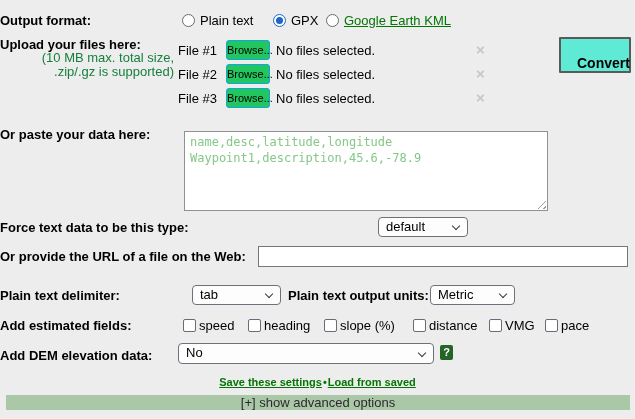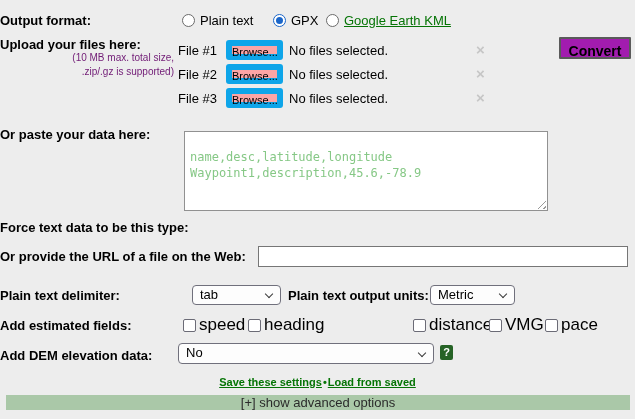--- a/index.html
+++ b/index.html
@@ -1,48 +1,48 @@
 <!DOCTYPE html>
 <html><head>
 <meta charset="utf-8">
 <style>
   html,body{margin:0;padding:0;}
   body{background:#ededed;font-family:"Liberation Sans",sans-serif;}
   #app{position:relative;width:635px;height:419px;background:#ededed;overflow:hidden;font-size:13px;color:#000;}
 
   .lbl{position:absolute;font-weight:bold;font-size:13px;text-align:left;white-space:nowrap;line-height:16px;}
-  .note{position:absolute;font-size:10px;color:#701a75;text-align:right;white-space:nowrap;line-height:14px;}
+  .note{position:absolute;font-size:13px;color:#15803d;text-align:right;white-space:nowrap;line-height:14px;}
 
   .radio{position:absolute;width:13px;height:13px;border:1px solid #6b6b6b;border-radius:50%;background:#fff;box-sizing:border-box;}
   .radio.checked{border:1px solid #1b66c9;}
   .radio.checked::after{content:"";position:absolute;left:2px;top:2px;width:7px;height:7px;border-radius:50%;background:#1b66c9;}
   .opt{position:absolute;font-size:13px;line-height:15px;white-space:nowrap;cursor:default;}
   .link{color:#057405;text-decoration:underline;cursor:pointer;}
 
   .file-row{position:absolute;left:178px;width:300px;height:20px;display:flex;align-items:center;}
   .file-label{width:44px;font-size:13px;white-space:nowrap;}
-  .browse{margin-left:4px;width:57px;height:20px;background:#fca5a5;border:6px solid #0ea5e9;border-radius:3px;font-family:"Liberation Sans",sans-serif;font-size:11px;color:#000;padding:0;cursor:pointer;}
+  .browse{margin-left:4px;width:44px;height:20px;background:#22c55e;border:1px solid #0ea5e9;border-radius:3px;font-family:"Liberation Sans",sans-serif;font-size:11px;color:#000;padding:0;cursor:pointer;}
   .file-status{margin-left:6px;font-size:13px;white-space:nowrap;}
   .clear{position:absolute;left:476px;color:#c6c6c6;font-size:15px;line-height:15px;cursor:pointer;font-weight:bold;}
 
   .greenlink{position:absolute;color:#057405;text-decoration:underline;font-size:13px;white-space:nowrap;cursor:pointer;}
 
-  .convert{position:absolute;left:559px;top:37px;width:72px;height:22px;background:#a21caf;border:2px solid #5a5a5a;border-radius:1px;font-family:"Liberation Sans",sans-serif;font-weight:bold;font-size:14px;color:#000;padding:4px;cursor:pointer;}
+  .convert{position:absolute;left:559px;top:37px;width:72px;height:22px;background:#5eead4;border:2px solid #5a5a5a;border-radius:1px;font-family:"Liberation Sans",sans-serif;font-weight:bold;font-size:14px;color:#000;padding:16px;cursor:pointer;}
 
-  .paste-area{position:absolute;left:184px;top:131px;width:364px;height:80px;box-sizing:border-box;border:1px solid #919191;background:#fff;resize:none;padding:17px 5px;font-family:"DejaVu Sans Mono","Liberation Mono",monospace;font-size:12px;line-height:16px;color:#86c886;overflow:hidden;}
+  .paste-area{position:absolute;left:184px;top:131px;width:364px;height:80px;box-sizing:border-box;border:1px solid #919191;background:#fff;resize:none;padding:2px 5px;font-family:"DejaVu Sans Mono","Liberation Mono",monospace;font-size:12px;line-height:16px;color:#86c886;overflow:hidden;}
   .resize-handle{position:absolute;left:536px;top:199px;width:10px;height:10px;background:repeating-linear-gradient(135deg,#9a9a9a 0 1px,transparent 1px 4px);clip-path:polygon(100% 0,100% 100%,0 100%);cursor:nwse-resize;}
 
   .select{position:absolute;height:20px;box-sizing:border-box;background:#fdfdfd;border:1px solid #70707c;border-radius:4px;font-size:13px;line-height:18px;padding:0 22px 0 7px;white-space:nowrap;cursor:pointer;}
   .chevron{position:absolute;right:8px;top:5px;width:5px;height:5px;border-right:1.5px solid #3a3a3a;border-bottom:1.5px solid #3a3a3a;transform:rotate(45deg);}
 
   .text-input{position:absolute;box-sizing:border-box;border:1px solid #767676;background:#fff;font-family:"Liberation Sans",sans-serif;font-size:13px;padding:0 4px;}
 
   .cb{position:absolute;top:317px;height:16px;display:flex;align-items:center;}
   .cb .box{width:13px;height:13px;box-sizing:border-box;border:1px solid #6b6b76;border-radius:2px;background:#fff;margin-right:3px;cursor:pointer;}
-  .cb .cb-label{font-size:17px;white-space:nowrap;}
+  .cb .cb-label{font-size:13px;white-space:nowrap;}
 
   .help{position:absolute;left:440px;top:345px;width:13px;height:15px;background:#266326;color:#fff;font-weight:bold;font-size:11px;line-height:15px;text-align:center;border-radius:2px;cursor:pointer;}
 
   .footer-links{position:absolute;left:0;top:376px;width:635px;display:flex;justify-content:center;align-items:center;gap:1px;font-size:11px;font-weight:bold;}
   .footer-links .flink{color:#057405;text-decoration:underline;cursor:pointer;}
   .footer-links .bullet{color:#057405;text-decoration:none;}
 
   .adv-bar{position:absolute;left:6px;top:395px;width:624px;height:15px;background:#aac8a8;display:flex;align-items:center;justify-content:center;font-size:13px;color:#2b2b2b;cursor:pointer;}
 </style>
 </head>
@@ -85,20 +85,24 @@
 
 
   <button class="convert">Convert</button>
 
   <div class="lbl" style="left:0;width:174px;top:127px">Or paste your data here:</div>
   <textarea class="paste-area" spellcheck="false" style="">name,desc,latitude,longitude
 Waypoint1,description,45.6,-78.9</textarea>
   <div class="resize-handle"></div>
 
   <div class="lbl" style="left:0;width:374px;top:220px">Force text data to be this type:</div>
+  <div class="select" style="left:378px;top:217px;width:90px">
+    <span>default</span>
+    <span class="chevron"></span>
+  </div>
 
   <div class="lbl" style="left:0;width:252px;top:249px">Or provide the URL of a file on the Web:</div>
   <input class="text-input" style="left: 258px; top: 246px; width: 370px; height: 21px;" value="">
 
   <div class="lbl" style="left:0;width:163px;top:288px">Plain text delimiter:</div>
   <div class="select" style="left:192px;top:285px;width:89px">
     <span>tab</span>
     <span class="chevron"></span>
   </div>
   <div class="lbl" style="left:288px;top:288px;text-align:left">Plain text output units:</div>
@@ -108,20 +112,24 @@
   </div>
 
   <div class="lbl" style="left:0;width:168px;top:318px">Add estimated fields:</div>
   <div class="cb" style="left:183px">
     <span class="box"></span>
     <span class="cb-label">speed</span>
   </div>
   <div class="cb" style="left:248px">
     <span class="box"></span>
     <span class="cb-label">heading</span>
+  </div>
+  <div class="cb" style="left:324px">
+    <span class="box"></span>
+    <span class="cb-label">slope (%)</span>
   </div>
   <div class="cb" style="left:413px">
     <span class="box"></span>
     <span class="cb-label">distance</span>
   </div>
   <div class="cb" style="left:489px">
     <span class="box"></span>
     <span class="cb-label">VMG</span>
   </div>
   <div class="cb" style="left:545px">

